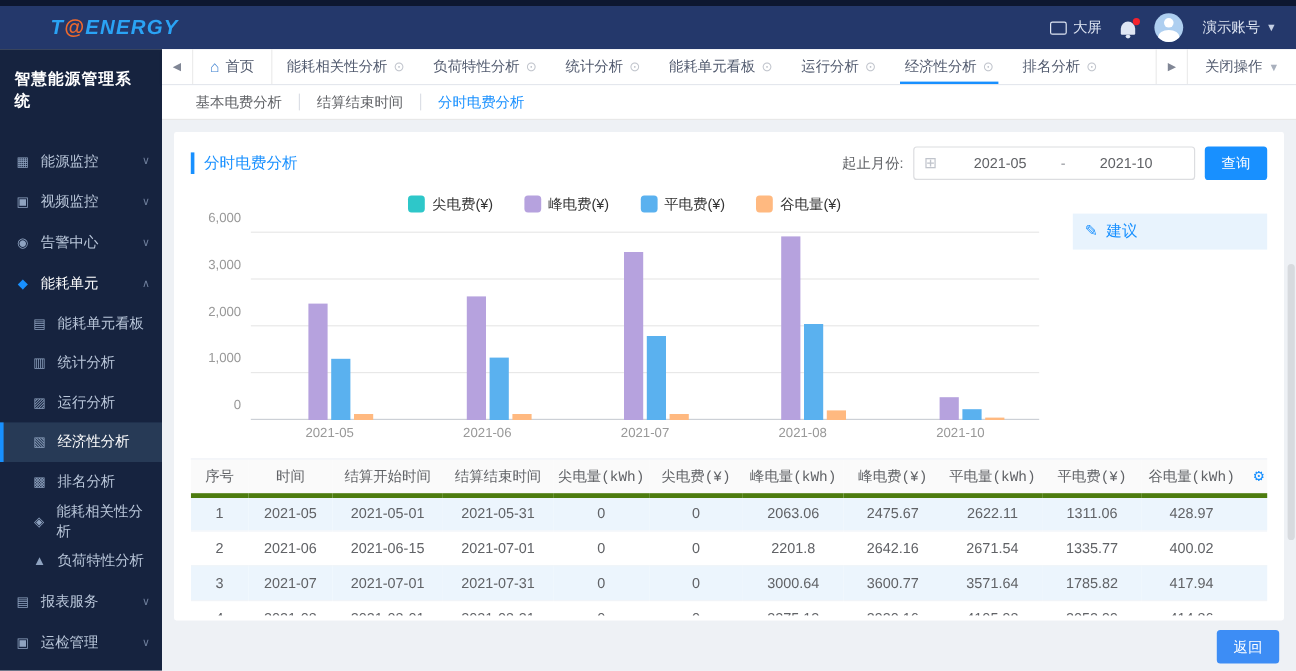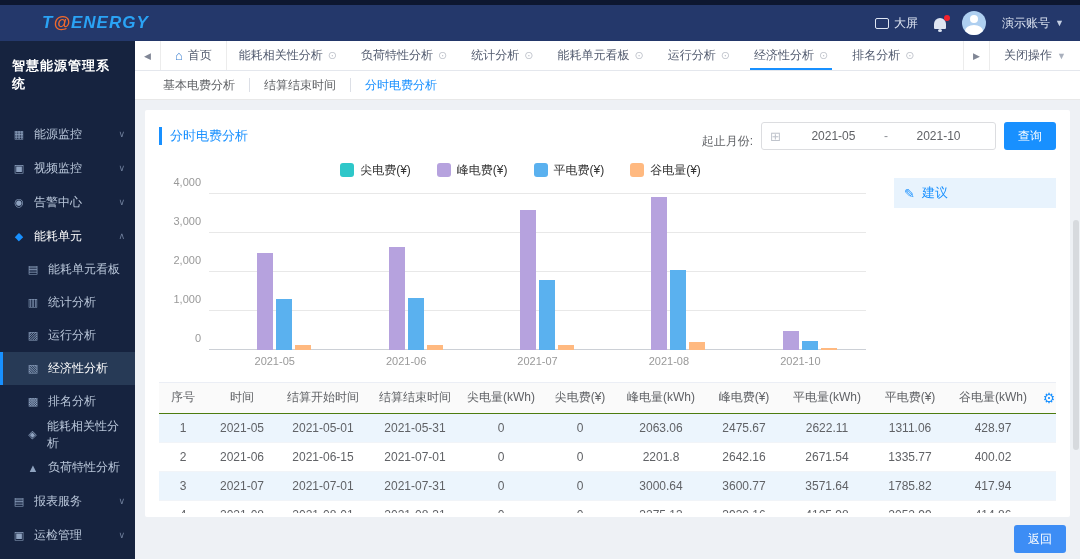--- a/index.html
+++ b/index.html
@@ -55,21 +55,21 @@
   .subtabbar { height:29px; background:#fff; display:flex; align-items:center; padding-left:14px; border-bottom:1px solid #e8e8e8; }
   .subtab { padding:0 14px; color:#606266; cursor:pointer; line-height:14px; border-right:1px solid #dcdfe6; }
   .subtab:last-child { border-right:none; }
   .subtab.active { color:#1890ff; }
 
   
   .content { flex:1; padding:10px 10px 0 10px; position:relative; overflow:hidden; }
   .card { background:#fff; border-radius:2px; padding:10px 14px 0 14px; height:407px; overflow:hidden; }
   .card-head { display:flex; align-items:center; justify-content:space-between; height:32px; }
   .sec-title { color:#1890ff; font-size:13px; font-weight:500; padding-left:8px; border-left:3px solid #1890ff; }
-  .filter { display:flex; align-items:flex-end; gap:8px; }
+  .filter { display:flex; align-items:center; gap:8px; }
   .filter-label { color:#606266; }
   .date-box { width:235px; height:28px; border:1px solid #dcdde0; border-radius:3px; background:#fff; display:flex; align-items:center; padding:0 8px; color:#606266; }
   .cal-icon { color:#c0c4cc; font-size:13px; margin-right:4px; }
   .date-val { flex:1; text-align:center; }
   .date-sep { color:#909399; padding:0 2px; }
   .btn { height:28px; padding:0 14px; background:#1890ff; color:#fff; border:none; border-radius:3px; font-size:12px; cursor:pointer; font-family:inherit; }
 
   .chart-row { display:flex; margin-top:6px; }
   .chart-area { flex:1; min-width:0; }
   .legend { display:flex; justify-content:center; gap:26px; align-items:center; height:24px; }
@@ -86,21 +86,21 @@
   .xlabel { position:absolute; top:100%; margin-top:5px; left:0; right:0; text-align:center; color:#999; font-size:11px; }
 
   .suggest { width:162px; flex:none; margin-left:12px; margin-top:20px; }
   .suggest-head { background:#e8f3fd; color:#1890ff; font-size:13px; height:30px; display:flex; align-items:center; gap:7px; padding:0 10px; }
   .edit-icon { font-size:13px; }
   .suggest-body { border:1px solid #e6e9f0; margin-top:12px; height:150px; padding:30px 12px 0 12px; color:#606266; line-height:22px; font-size:12px; }
 
   
   .table-clip { margin-top:10px; height:131px; overflow:hidden; border-top:1px solid #ebeef5; }
   table { width:100%; border-collapse:collapse; table-layout:fixed; }
-  th { background:#fafafa; color:#606266; font-weight:normal; height:30px; border-bottom:1px solid #4d7c0f; font-size:12px; }
+  th { background:#fafafa; color:#606266; font-weight:normal; height:30px; border-bottom:4px solid #4d7c0f; font-size:12px;font-family:Liberation Mono, monospace; }
   td { height:29px; text-align:center; color:#606266; border-bottom:1px solid #f1f4f8; font-size:12px; }
   tbody tr:nth-child(odd) { background:#ecf5fd; }
   .gear { color:#1890ff; font-size:14px; cursor:pointer; }
 
   .footer { height:44px; display:flex; align-items:center; justify-content:flex-end; padding-right:4px; }
   .scrollbar-thumb { position:absolute; right:1px; top:120px; width:6px; height:230px; background:#d7dade; border-radius:3px; }
 </style>
 </head>
 <body>
 
@@ -283,21 +283,21 @@
                 <div class="plot" id="plot">
                     <div class="gridline" style="bottom: 25%;"></div>
                     <div class="gridline" style="bottom: 50%;"></div>
                     <div class="gridline" style="bottom: 75%;"></div>
                     <div class="gridline" style="bottom: 100%;"></div>
                     <div class="baseline"></div>
                     <div class="ylabel" style="bottom: 0%;">0</div>
                     <div class="ylabel" style="bottom: 25%;">1,000</div>
                     <div class="ylabel" style="bottom: 50%;">2,000</div>
                     <div class="ylabel" style="bottom: 75%;">3,000</div>
-                    <div class="ylabel" style="bottom: 100%;">4,000</div>
+                    <div class="ylabel" style="bottom: 100%;">6,000</div>
                     <div class="groups">
                       <div class="group">
                         <div class="bar" style="background: rgb(46, 199, 201); height: 0%;"></div>
                         <div class="bar" style="background: rgb(182, 162, 222); height: 61.8918%;"></div>
                         <div class="bar" style="background: rgb(90, 177, 239); height: 32.7765%;"></div>
                         <div class="bar" style="background: rgb(255, 185, 128); height: 3.5%;"></div>
                         <div class="xlabel">2021-05</div>
                       </div>
                       <div class="group">
                         <div class="bar" style="background: rgb(46, 199, 201); height: 0%;"></div>

